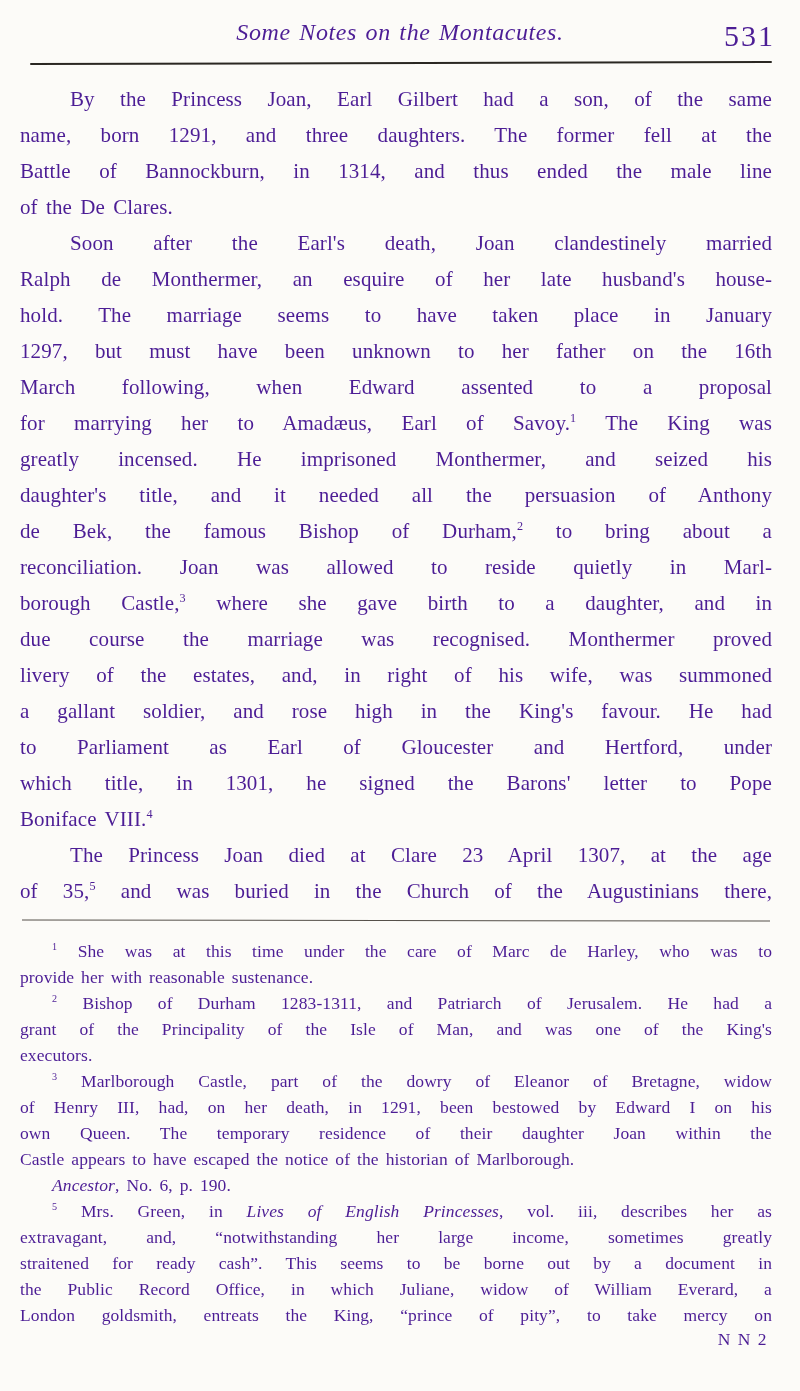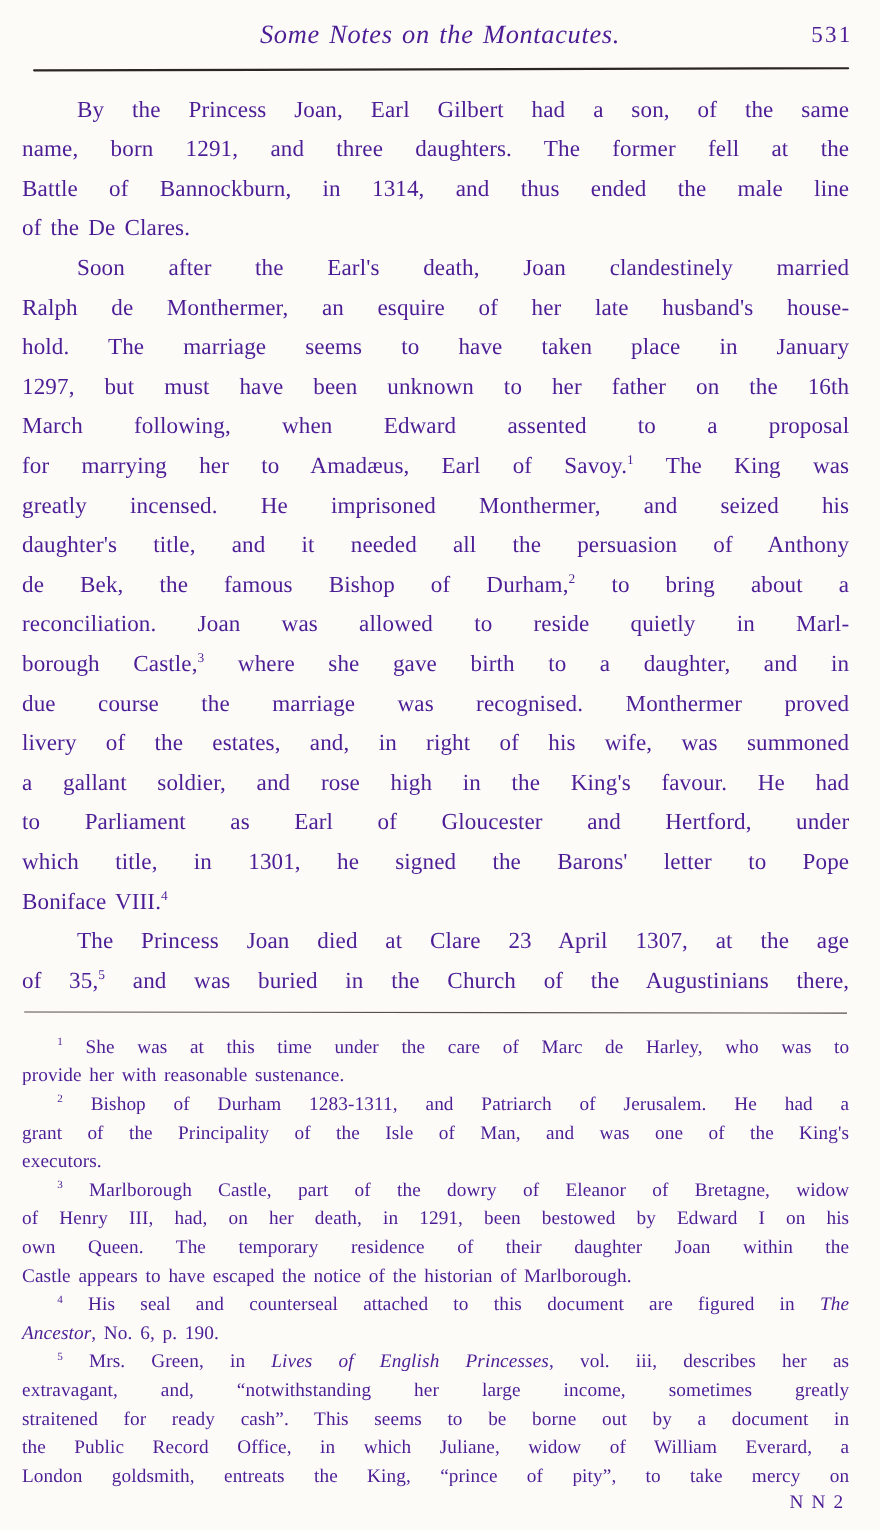--- a/index.html
+++ b/index.html
@@ -29,21 +29,21 @@
     text-align: center;
     font-style: italic;
     font-size: 24px;
     letter-spacing: 0.6px;
     word-spacing: 2px;
   }
   .page-num {
     position: absolute;
     right: 25px;
     top: 19px;
-    font-size: 21px;
+    font-size: 30px;
     letter-spacing: 2px;
     font-variant-numeric: oldstyle-nums;
   }
   .head-rule {
     height: 2px;
     background: #2a2722;
     margin: 10px 28px 0 30px;
     transform: rotate(-0.15deg);
     border-radius: 1px;
   }
@@ -148,21 +148,20 @@
         <div class="line"><span>grant of the Principality of the Isle of Man, and was one of the King's</span></div>
         <div class="line line-end"><span>executors.</span></div>
       </div>
     <div class="footnote">
         <div class="line"><sup>3</sup><span> Marlborough Castle, part of the dowry of Eleanor of Bretagne, widow</span></div>
         <div class="line"><span>of Henry III, had, on her death, in 1291, been bestowed by Edward I on his</span></div>
         <div class="line"><span>own Queen. The temporary residence of their daughter Joan within the</span></div>
         <div class="line line-end"><span>Castle appears to have escaped the notice of the historian of Marlborough.</span></div>
       </div>
     <div class="footnote">
-        <div class="line"><sup>4</sup><span> His seal and counterseal attached to this document are figured in </span><i>The</i></div>
         <div class="line line-end"><i>Ancestor</i><span>, No. 6, p. 190.</span></div>
       </div>
     <div class="footnote">
         <div class="line"><sup>5</sup><span> Mrs. Green, in </span><i>Lives of English Princesses</i><span>, vol. iii, describes her as</span></div>
         <div class="line"><span>extravagant, and, “notwithstanding her large income, sometimes greatly</span></div>
         <div class="line"><span>straitened for ready cash”. This seems to be borne out by a document in</span></div>
         <div class="line"><span>the Public Record Office, in which Juliane, widow of William Everard, a</span></div>
         <div class="line"><span>London goldsmith, entreats the King, “prince of pity”, to take mercy on</span></div>
       </div>
   </section>

